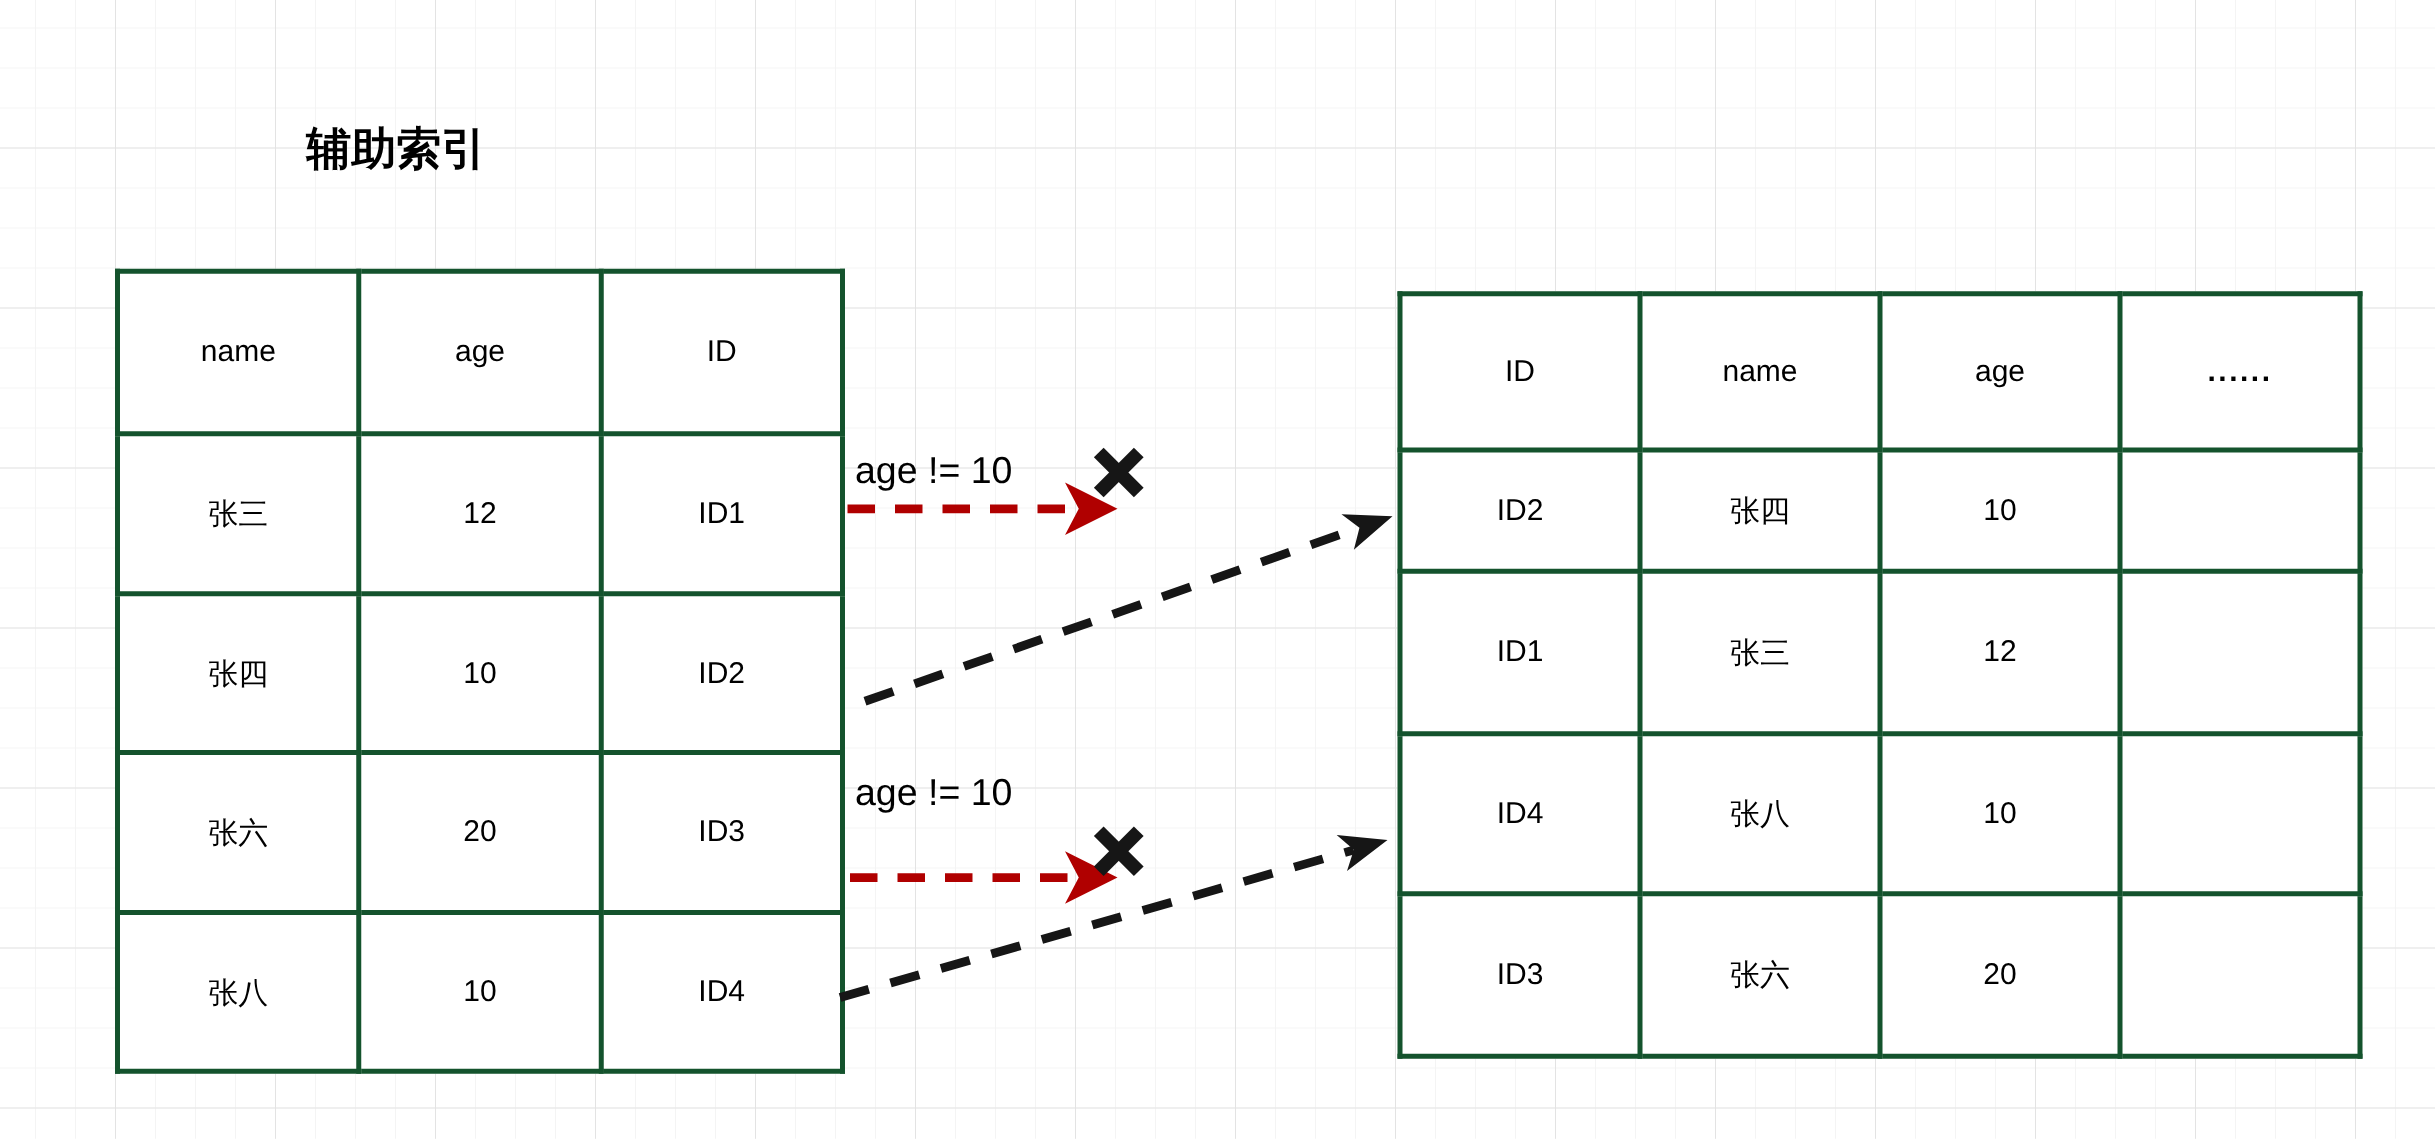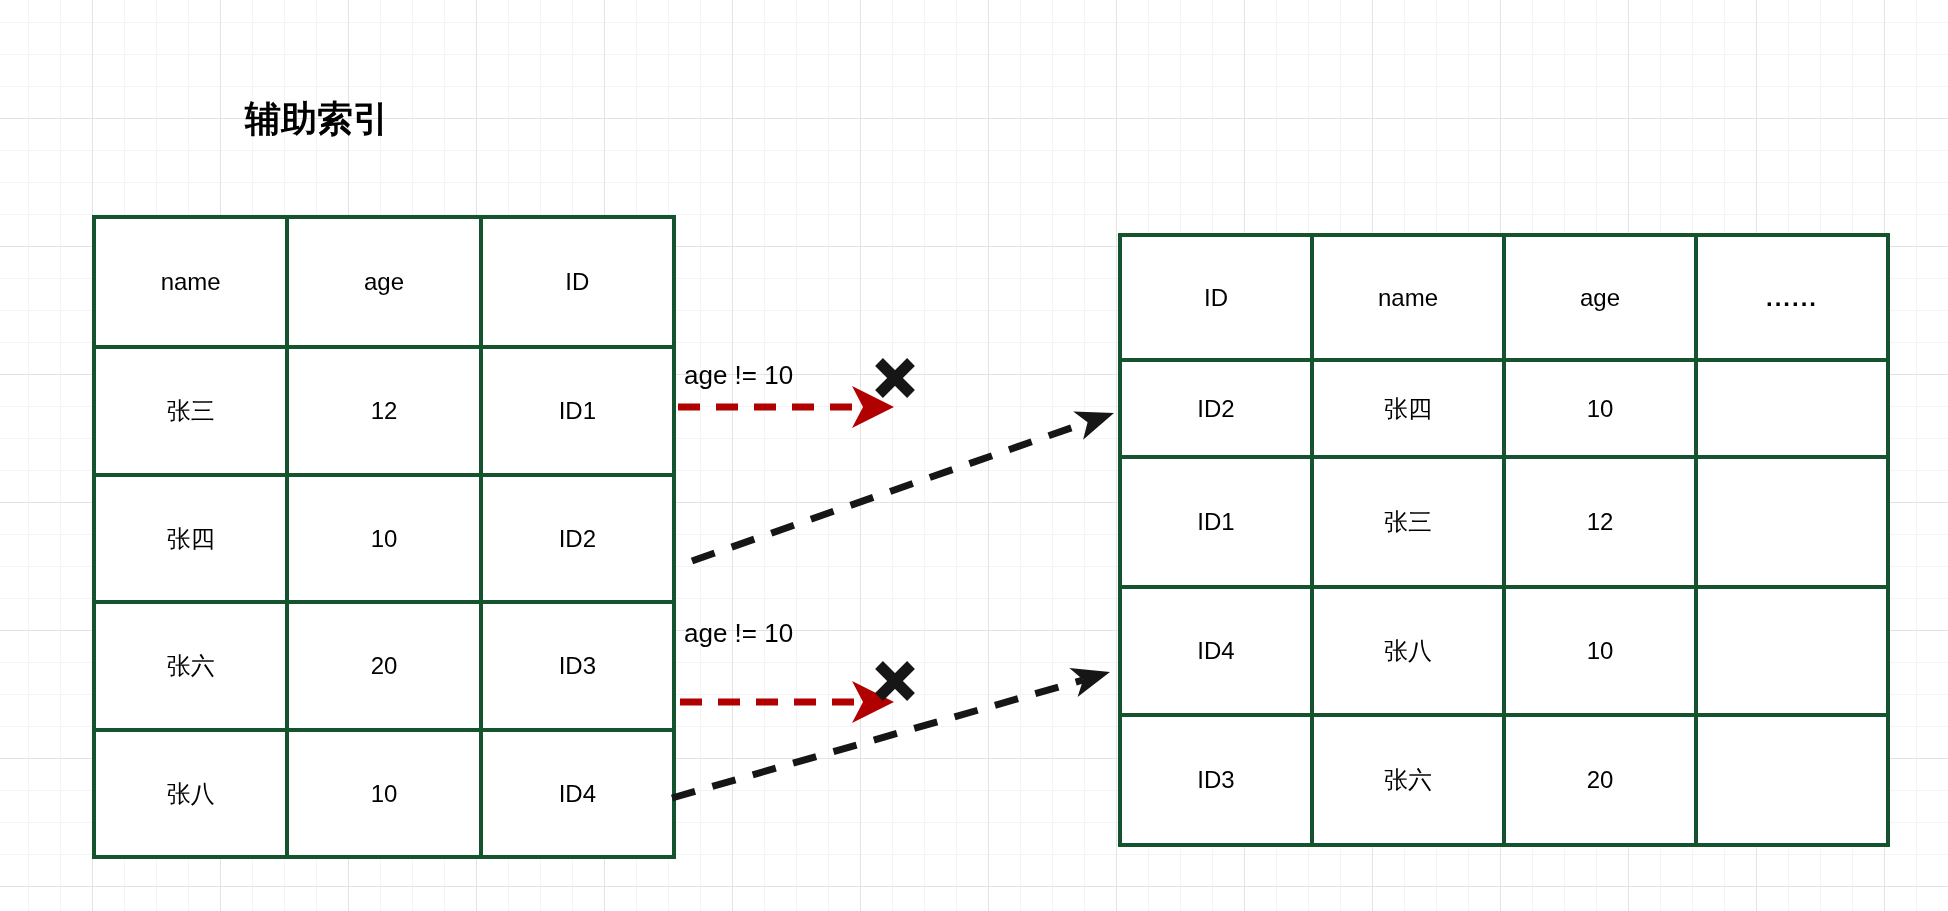--- a/index.html
+++ b/index.html
@@ -28,21 +28,21 @@
     background: #ffffff;
   }
   table.idx-table td {
     border: 4px solid #14532d;
     text-align: center; vertical-align: middle;
     font-size: 24px; padding: 0; overflow: hidden;
   }
   .dots-cell { font-weight: bold; letter-spacing: 2px; }
   .svg-overlay { position: absolute; left: 0; top: 0; pointer-events: none; }
   .arrow-label {
-    position: absolute; font-size: 26px; white-space: nowrap; color: #000;
+    position: absolute; font-size: 30px; white-space: nowrap; color: #000;
   }
 </style>
 </head>
 <body>
 
 <div class="canvas">
 
   <div class="diagram-title" style="left:317px; top:95px;">辅助索引</div>
 
   <table class="idx-table" style="left:92px; top:215px; width:584px;">

